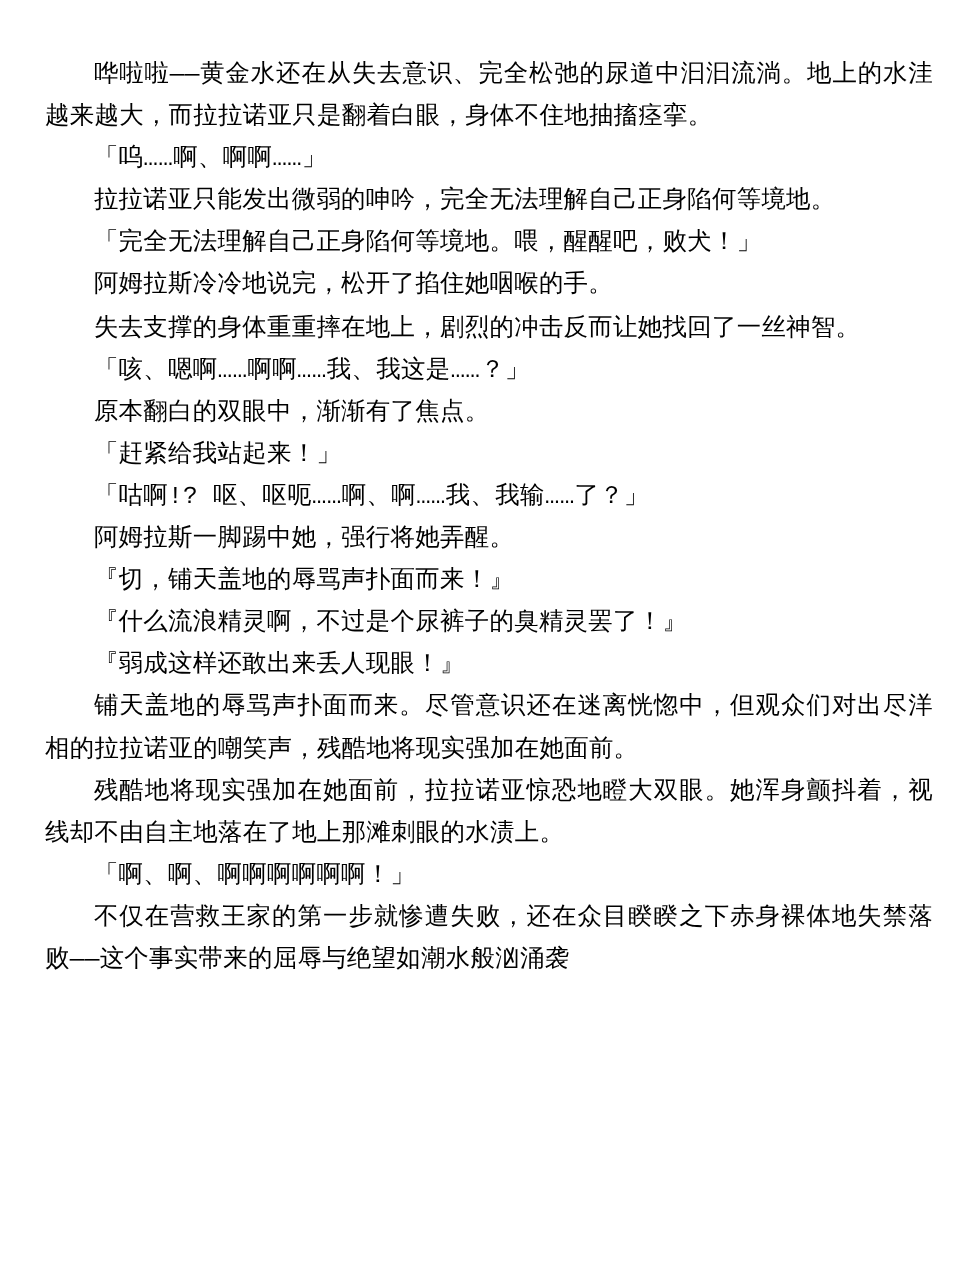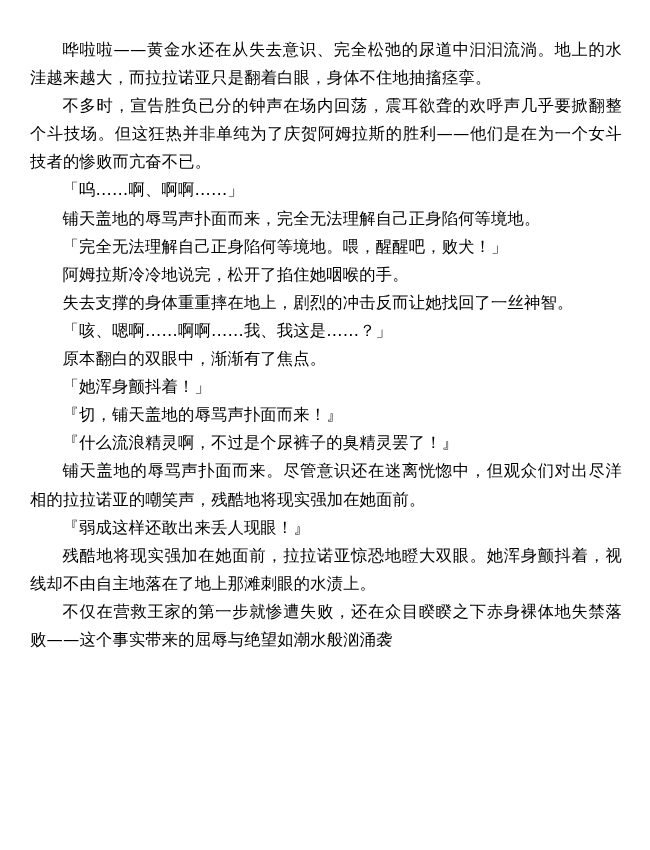--- a/index.html
+++ b/index.html
@@ -20,45 +20,48 @@
     height: 850px;
     padding: 36px 28px 10px 30px;
     background: #ffffff;
   }
   .body-text {
     font-size: 16.3px;
     line-height: 28.1px;
     text-align: justify;
     text-justify: inter-ideograph;
     letter-spacing: 0.2px;
+    font-family: Liberation Mono, monospace;
   }
   .para {
     margin: 0;
     text-indent: 2em;
     white-space: normal;
   }
   .para.quote {
     text-indent: 2em;
   }
 </style>
 </head>
 <body>
 
 <div class="page">
   <div class="body-text">
     <p class="para">哗啦啦——黄金水还在从失去意识、完全松弛的尿道中汩汩流淌。地上的水洼越来越大，而拉拉诺亚只是翻着白眼，身体不住地抽搐痉挛。</p>
-    <p class="para">不多时，宣告胜负已分的钟声在场内回荡，震耳欲聋的欢呼声几乎要掀翻整个斗技场。但这狂热并非单纯为了庆贺阿姆拉斯的胜利——他们是在为一个女斗技者的惨败而亢奋不已。</p>
     <p class="para quote">「呜……啊、啊啊……」</p>
-    <p class="para">铺天盖地的辱骂声扑面而来，完全无法理解自己正身陷何等境地。</p>
+    <p class="para">拉拉诺亚只能发出微弱的呻吟，完全无法理解自己正身陷何等境地。</p>
     <p class="para quote">「完全无法理解自己正身陷何等境地。喂，醒醒吧，败犬！」</p>
     <p class="para">阿姆拉斯冷冷地说完，松开了掐住她咽喉的手。</p>
     <p class="para">失去支撑的身体重重摔在地上，剧烈的冲击反而让她找回了一丝神智。</p>
     <p class="para quote">「咳、嗯啊……啊啊……我、我这是……？」</p>
     <p class="para">原本翻白的双眼中，渐渐有了焦点。</p>
-    <p class="para quote">「她浑身颤抖着！」</p>
+    <p class="para quote">「赶紧给我站起来！」</p>
+    <p class="para quote">「咕啊!? 呕、呕呃……啊、啊……我、我输……了？」</p>
+    <p class="para">阿姆拉斯一脚踢中她，强行将她弄醒。</p>
     <p class="para quote">『切，铺天盖地的辱骂声扑面而来！』</p>
     <p class="para quote">『什么流浪精灵啊，不过是个尿裤子的臭精灵罢了！』</p>
+    <p class="para quote">『弱成这样还敢出来丢人现眼！』</p>
     <p class="para">铺天盖地的辱骂声扑面而来。尽管意识还在迷离恍惚中，但观众们对出尽洋相的拉拉诺亚的嘲笑声，残酷地将现实强加在她面前。</p>
-    <p class="para quote">『弱成这样还敢出来丢人现眼！』</p>
     <p class="para">残酷地将现实强加在她面前，拉拉诺亚惊恐地瞪大双眼。她浑身颤抖着，视线却不由自主地落在了地上那滩刺眼的水渍上。</p>
+    <p class="para quote">「啊、啊、啊啊啊啊啊啊！」</p>
     <p class="para">不仅在营救王家的第一步就惨遭失败，还在众目睽睽之下赤身裸体地失禁落败——这个事实带来的屈辱与绝望如潮水般汹涌袭</p>
   </div>
 </div>
 
 </body></html>

